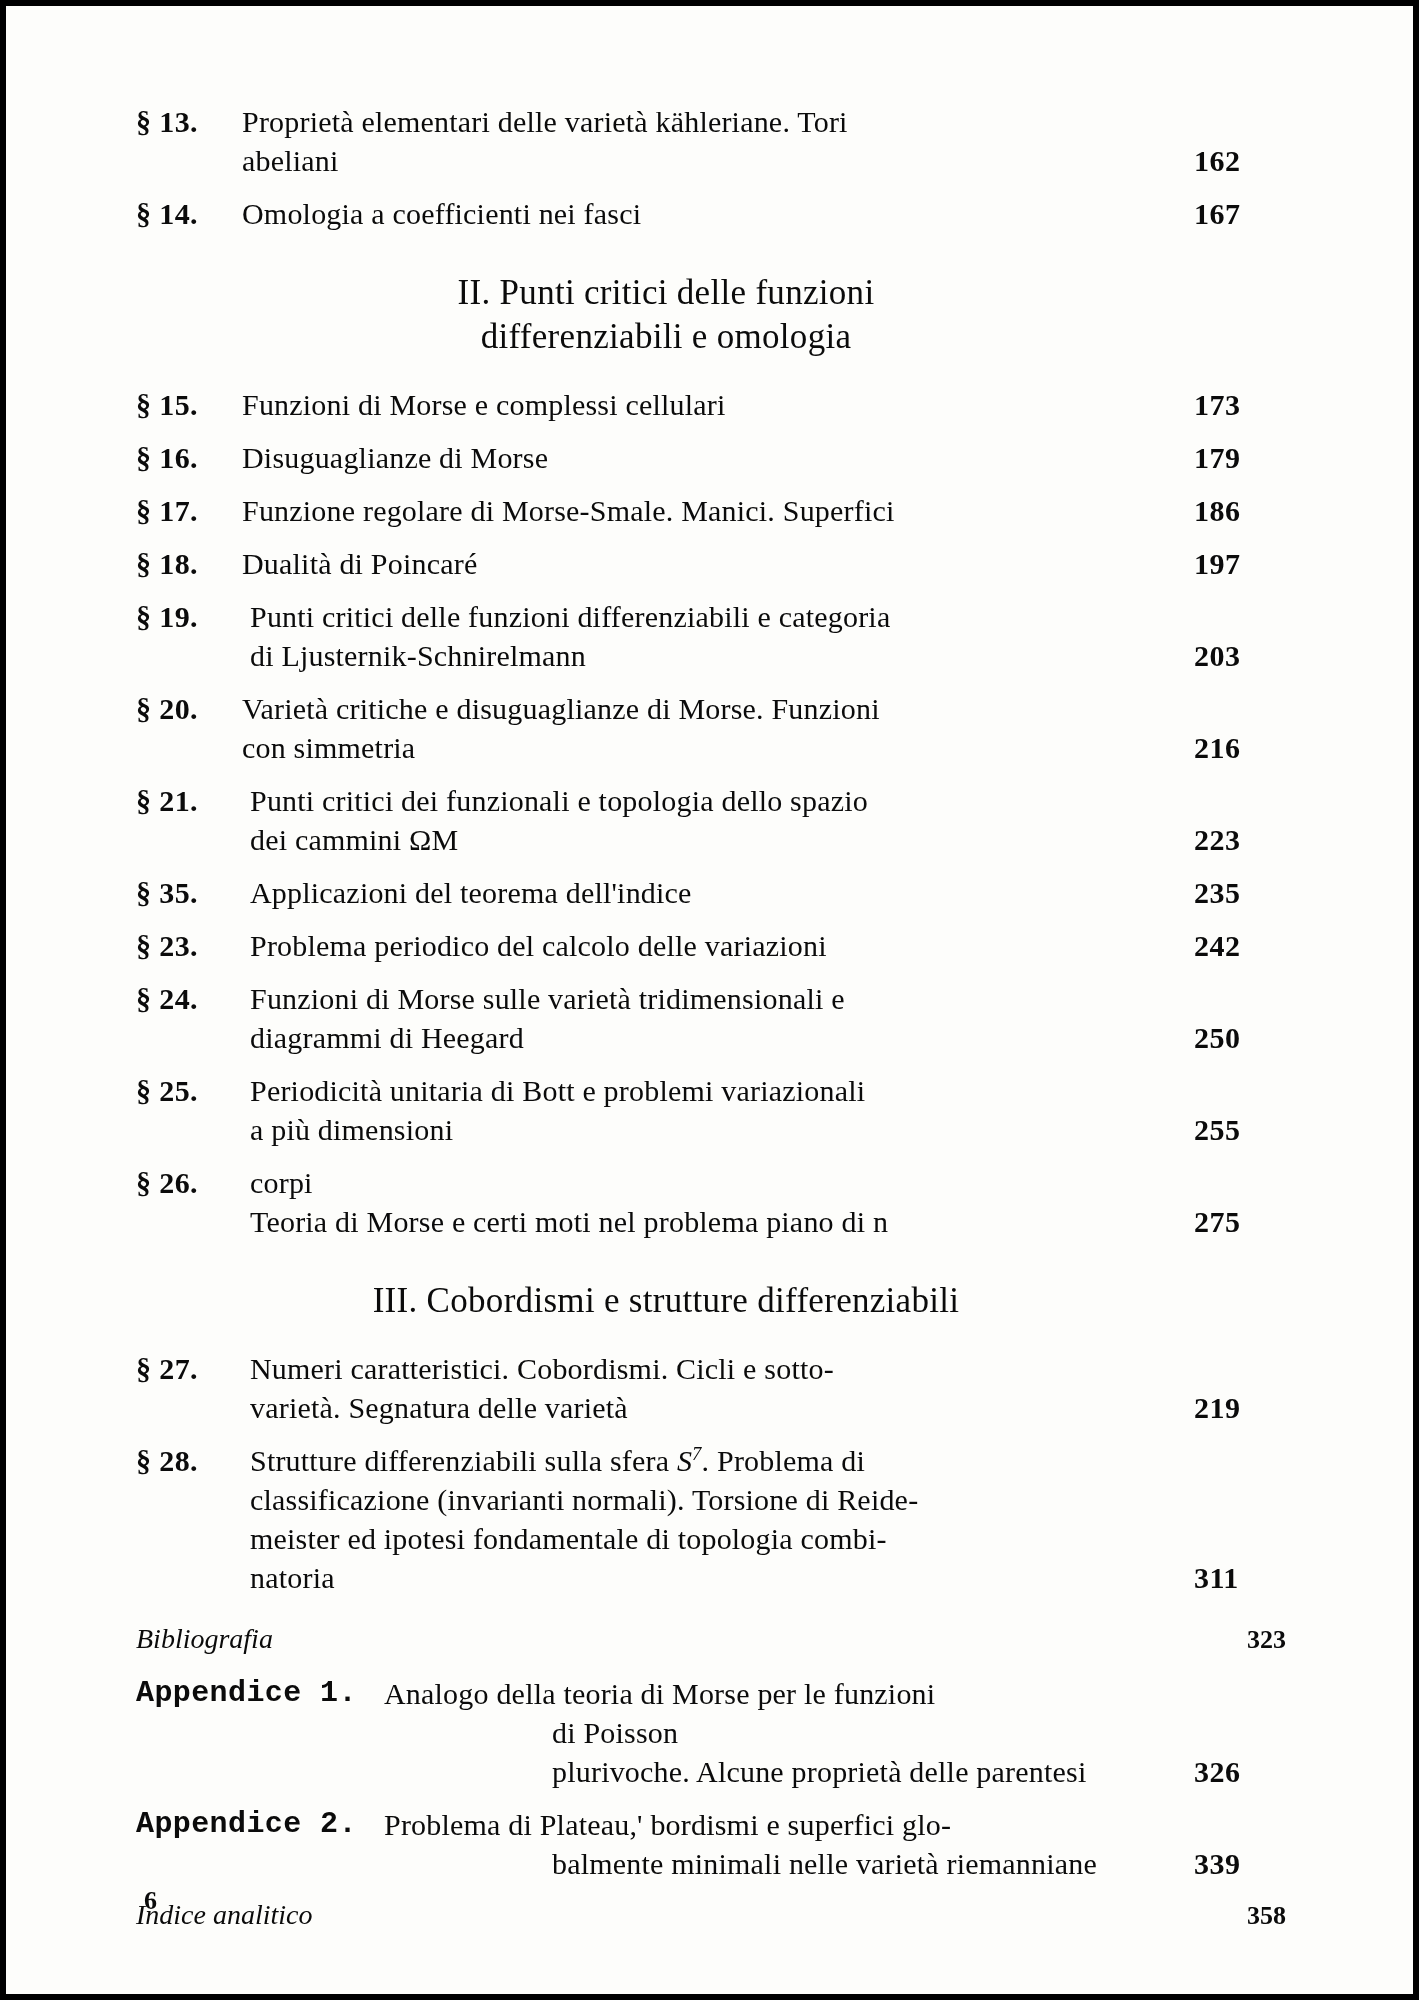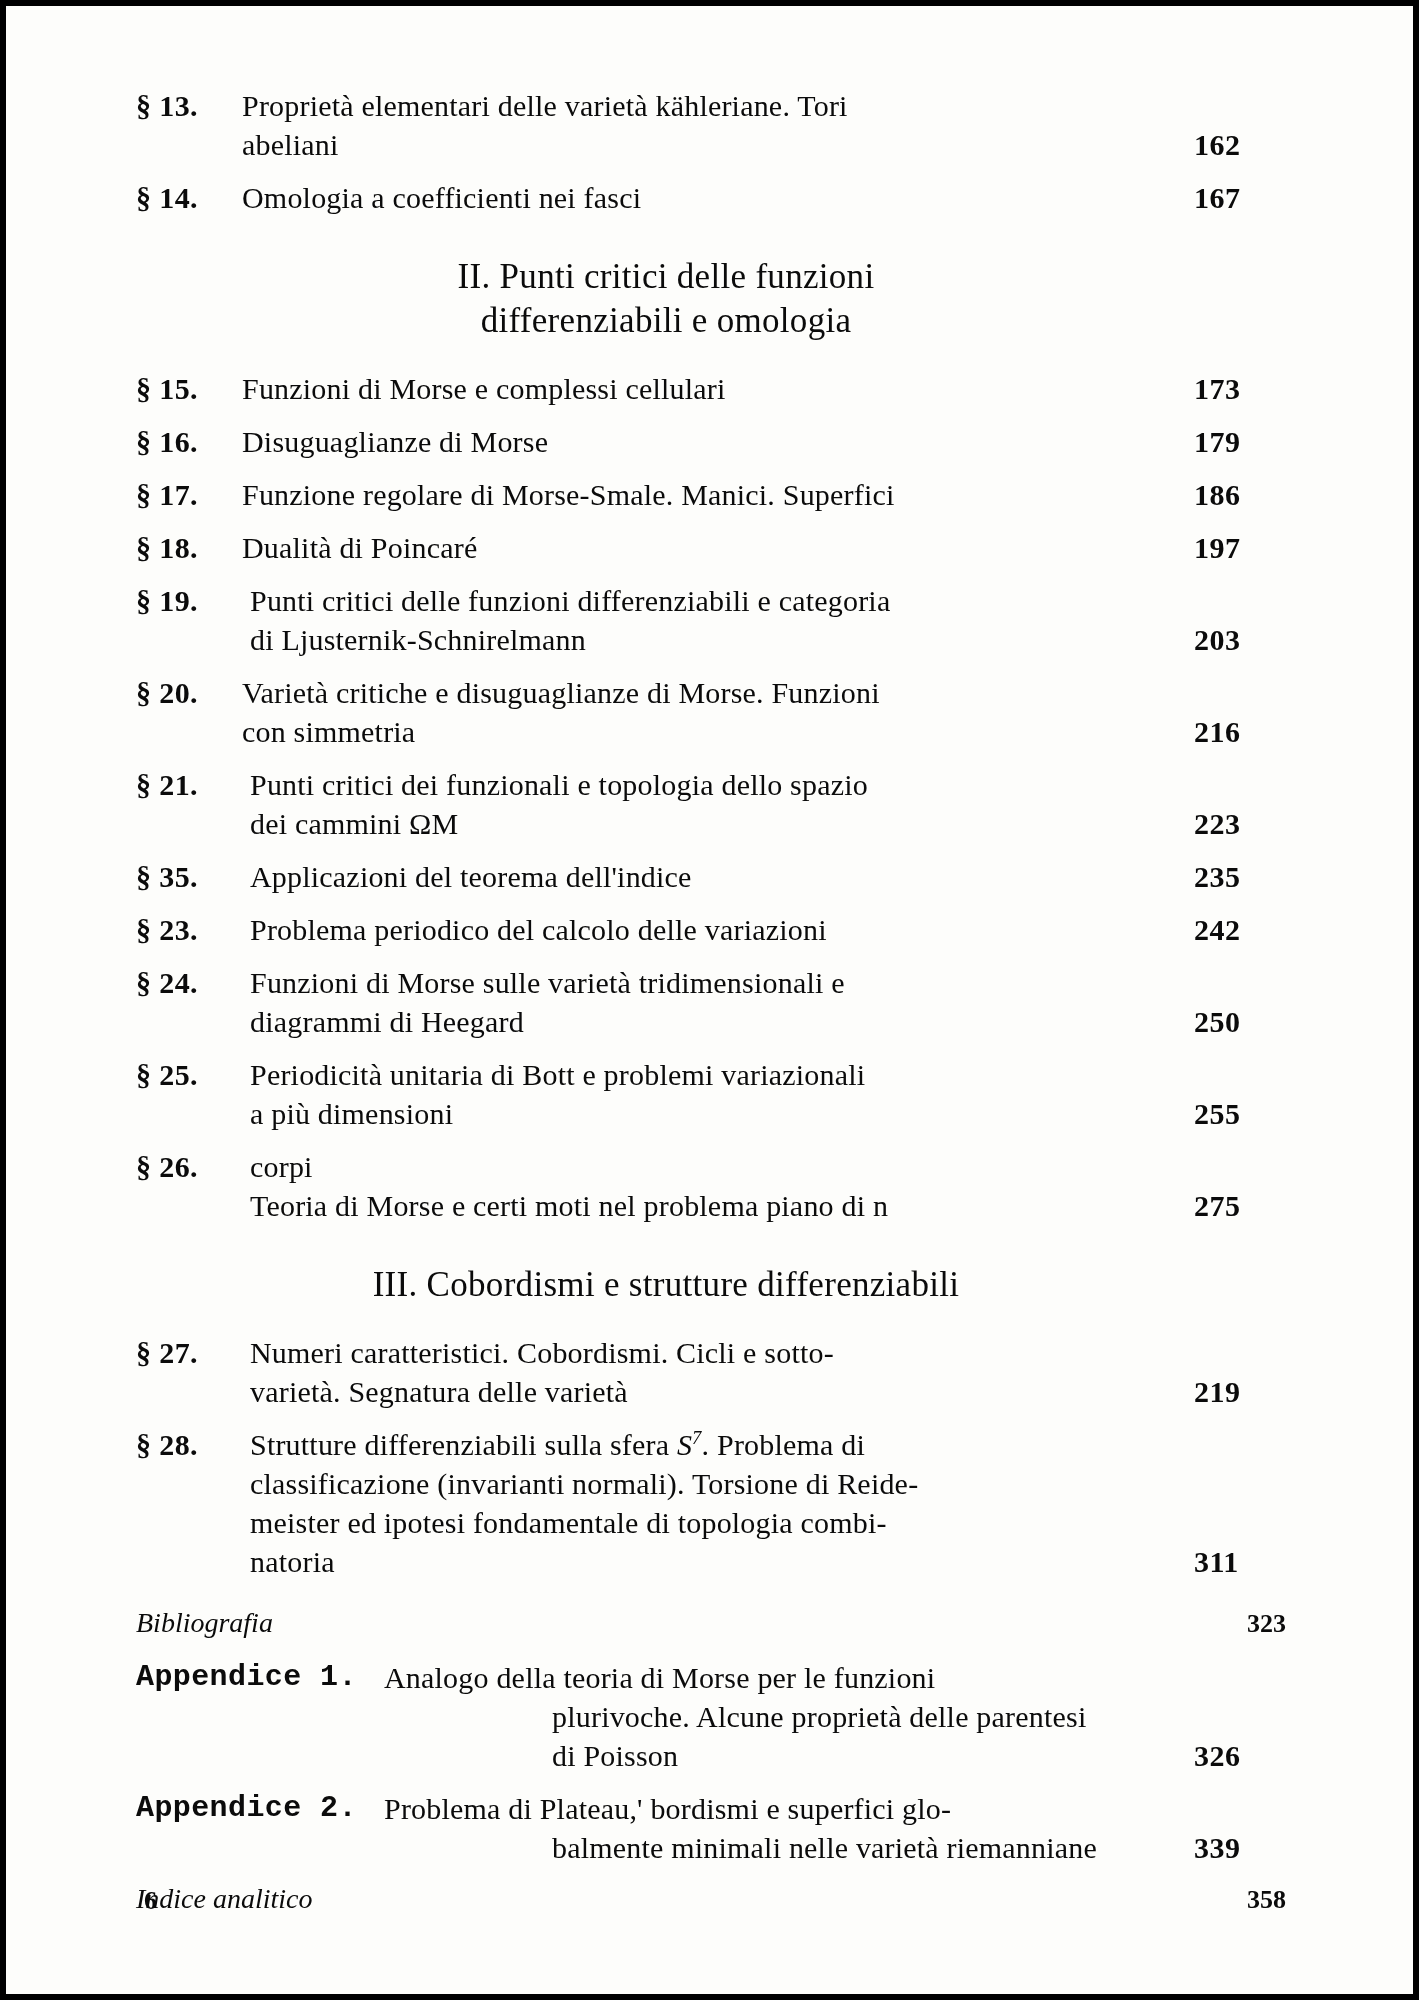--- a/index.html
+++ b/index.html
@@ -14,21 +14,21 @@
     background: #fdfdfb;
     border: 6px solid #000000;
     box-sizing: border-box;
     overflow: hidden;
     font-family: "Liberation Serif", "DejaVu Serif", serif;
     color: #0b0b0b;
   }
   .content {
     position: absolute;
     left: 130px;
-    top: 80px;
+    top: 96px;
     width: 1150px;
   }
 
   
   .entry {
     display: flex;
     align-items: flex-start;
     margin-bottom: 14px;
   }
   .entry .num {
@@ -290,22 +290,22 @@
 
     <div class="simple">
       <div class="label">Bibliografia</div>
       <div class="pages">323</div>
     </div>
 
     <div class="entry appx">
       <div class="num w-appx">Appendice 1.</div>
       <div class="body">
         <div class="line"><span>Analogo  della  teoria  di  Morse  per  le  funzioni</span></div>
+        <div class="line sub"><span>di  Poisson</span></div>
         <div class="line sub"><span>plurivoche.  Alcune  proprietà  delle  parentesi</span></div>
-        <div class="line sub"><span>di  Poisson</span></div>
       </div>
       <div class="pages below">326</div>
     </div>
 
     <div class="entry appx">
       <div class="num w-appx">Appendice 2.</div>
       <div class="body">
         <div class="line"><span>Problema di Plateau,' bordismi e superfici glo-</span></div>
         <div class="line sub"><span>balmente  minimali  nelle  varietà  riemanniane</span></div>
       </div>

